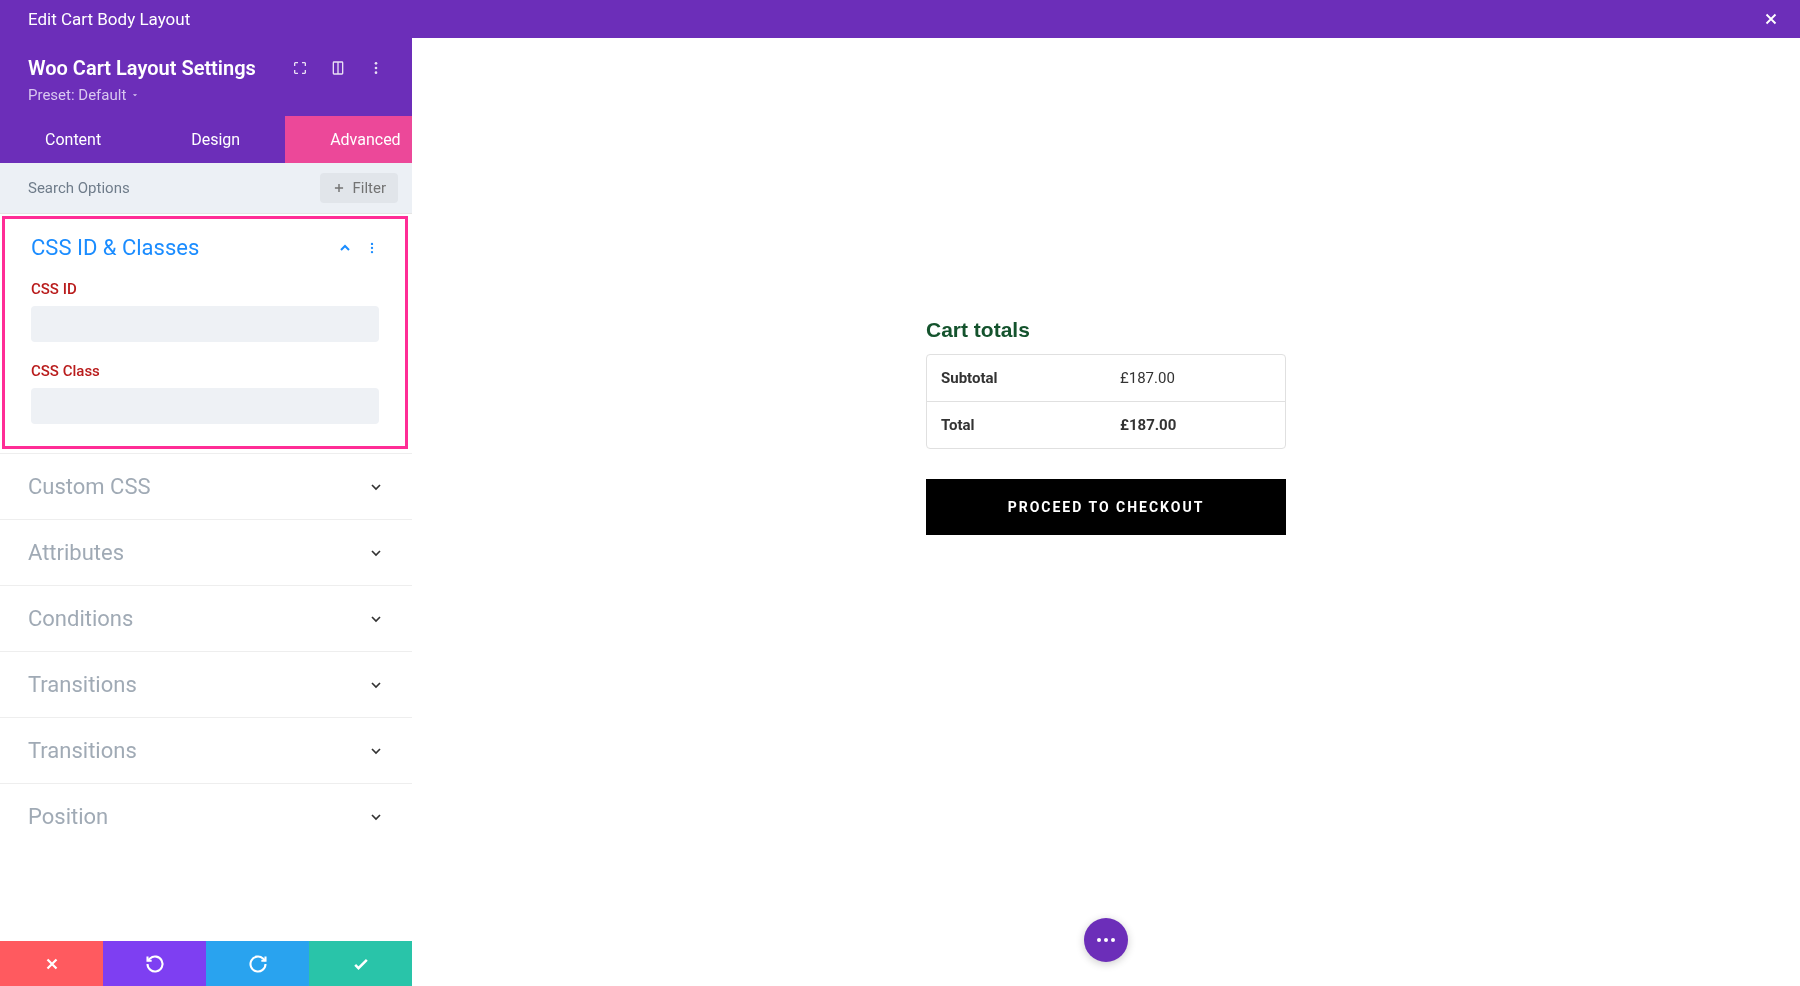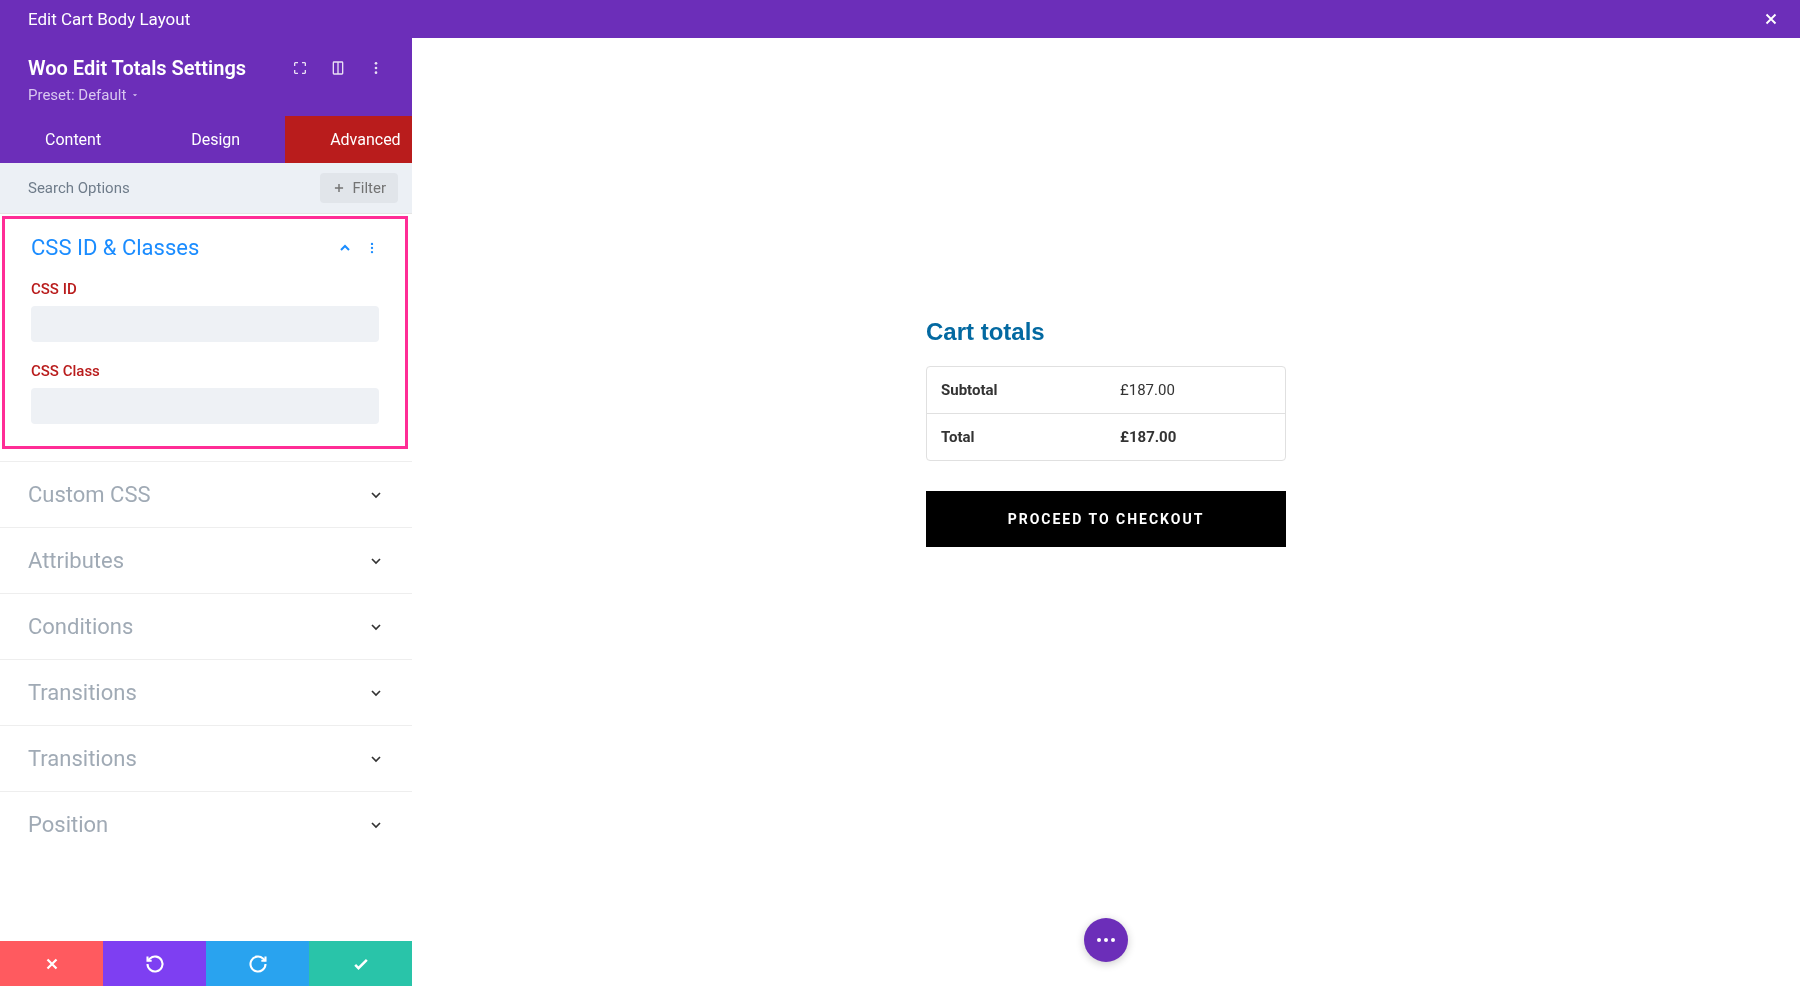--- a/index.html
+++ b/index.html
@@ -13,32 +13,32 @@
 
 .settings-hdr { background: #6c2eb9; padding: 18px 28px 12px 28px; }
 .settings-title-row { display: flex; align-items: center; justify-content: space-between; }
 .settings-title { color: #fff; font-size: 20px; font-weight: 600; }
 .settings-icons { display: flex; gap: 22px; align-items: center; }
 .settings-icons .icn { color: #fff; opacity: 0.85; cursor: pointer; display:flex; }
 .preset-row { color: #d9c8f0; font-size: 15px; margin-top: 6px; display:flex; align-items:center; gap:4px; cursor:pointer; }
 
 .tabs { display: flex; background: #6c2eb9; }
 .tab { padding: 14px 45px; color: #fff; font-size: 16px; cursor: pointer; }
-.tab.active { background: #b91c1c; text-align: right; }
+.tab.active { background: #ec4899; text-align: right; }
 
 .search-row { background: #ecf0f5; display: flex; align-items: center; justify-content: space-between; padding: 10px 14px 10px 28px; border-bottom: 1px solid #e5e5e5; }
 .search-row .srch { color: #6f7c8a; font-size: 15px; flex:1; }
 .filter-btn { background: #e1e5ea; color: #737373; padding: 6px 12px; border-radius: 4px; font-size: 15px; display: flex; align-items: center; gap: 6px; cursor: pointer; }
 
 .panel-scroll { flex: 1; overflow-y: auto; background: #fff; position: relative; }
 .panel-scroll::-webkit-scrollbar { width: 8px; }
 .panel-scroll::-webkit-scrollbar-thumb { background: #888; }
 .panel-scroll::-webkit-scrollbar-track { background: transparent; }
 
-.highlight-box { border: 3px solid #ff2d96; margin: 2px 4px 12px 2px; padding: 16px 26px 22px 26px; }
+.highlight-box { border: 3px solid #ff2d96; margin: 2px 4px 4px 2px; padding: 16px 26px 22px 26px; }
 .section-hdr { display: flex; align-items: center; justify-content: space-between; }
 .section-title-blue { color: #1a8cff; font-size: 22px; font-weight: 400; }
 .section-ctrl { display: flex; align-items: center; gap: 12px; }
 .section-ctrl .ic { color: #1a8cff; cursor: pointer; display:flex; }
 
 .field-label { color: #b91c1c; font-size: 15px; font-weight: 500; margin-top: 20px; margin-bottom: 8px; }
 .txt-input { width: 100%; background: #eef1f5; border: none; border-radius: 4px; height: 36px; padding: 0 12px; font-size: 14px; }
 
 .collapsed-section { padding: 20px 28px; border-top: 1px solid #eee; display: flex; align-items: center; justify-content: space-between; cursor: pointer; }
 .collapsed-section:first-of-type { border-top: 1px solid #eee; }
@@ -47,21 +47,21 @@
 
 .footer-btns { position: absolute; bottom: 0; left: 0; width: 412px; height: 45px; display: flex; }
 .fbtn { flex: 1; display: flex; align-items: center; justify-content: center; color: #fff; cursor: pointer; }
 .fbtn.red { background: #ff5a5f; }
 .fbtn.purple { background: #7e3ff2; }
 .fbtn.blue { background: #29a3ef; }
 .fbtn.green { background: #29c4a9; }
 
 .preview { position: absolute; left: 412px; right: 0; top: 38px; bottom: 0; background: #fff; }
 .cart-wrap { position: absolute; left: 50%; top: 280px; transform: translateX(-50%); width: 360px; }
-.cart-title { font-family: "Segoe UI", sans-serif; font-size: 24px; font-weight: 800; color: #0369a1; margin-bottom: 20px; }
+.cart-title { font-family: "Segoe UI", sans-serif; font-size: 21px; font-weight: 800; color: #14532d; margin-bottom: 12px; }
 .cart-table { border: 1px solid #e0e0e0; border-radius: 4px; overflow: hidden; }
 .cart-row { display: flex; border-bottom: 1px solid #e0e0e0; }
 .cart-row:last-child { border-bottom: none; }
 .cart-cell-l { width: 50%; padding: 14px 14px; font-size: 15px; color: #333; }
 .cart-cell-r { width: 50%; padding: 14px 14px; font-size: 15px; color: #333; }
 .cart-row.total .cart-cell-l, .cart-row.total .cart-cell-r { font-weight: 700; }
 .cart-row.sub .cart-cell-l { font-weight: 700; }
 .checkout-btn { margin-top: 30px; background: #000; color: #fff; text-align: center; padding: 20px 0; letter-spacing: 2px; font-weight: 700; font-size: 14px; cursor: pointer; }
 
 .fab { position: absolute; width: 44px; height: 44px; border-radius: 50%; background: #6c2eb9; left: 50%; transform: translateX(-50%); bottom: 24px; display: flex; align-items: center; justify-content: center; cursor: pointer; box-shadow: 0 2px 8px rgba(0,0,0,0.2); }
@@ -78,21 +78,21 @@
   <div class="top-bar-close">
     <svg width="18" height="18" viewBox="0 0 24 24" fill="none" stroke="currentColor" stroke-width="2.5">
         <path d="M18 6L6 18M6 6l12 12"></path>
       </svg>
   </div>
 </div>
 
 <div class="sidebar">
   <div class="settings-hdr">
     <div class="settings-title-row">
-      <div class="settings-title">Woo Edit Totals Settings</div>
+      <div class="settings-title">Woo Cart Layout Settings</div>
       <div class="settings-icons">
         <span class="icn">
           <svg width="16" height="16" viewBox="0 0 24 24" fill="none" stroke="currentColor" stroke-width="2">
               <path d="M4 4h5M4 4v5M20 4h-5M20 4v5M4 20h5M4 20v-5M20 20h-5M20 20v-5"></path>
             </svg>
         </span>
         <span class="icn">
           <svg width="16" height="16" viewBox="0 0 24 24" fill="none" stroke="currentColor" stroke-width="2">
               <rect x="5" y="3" width="14" height="18" rx="1"></rect>
               <line x1="12" y1="3" x2="12" y2="21"></line>

